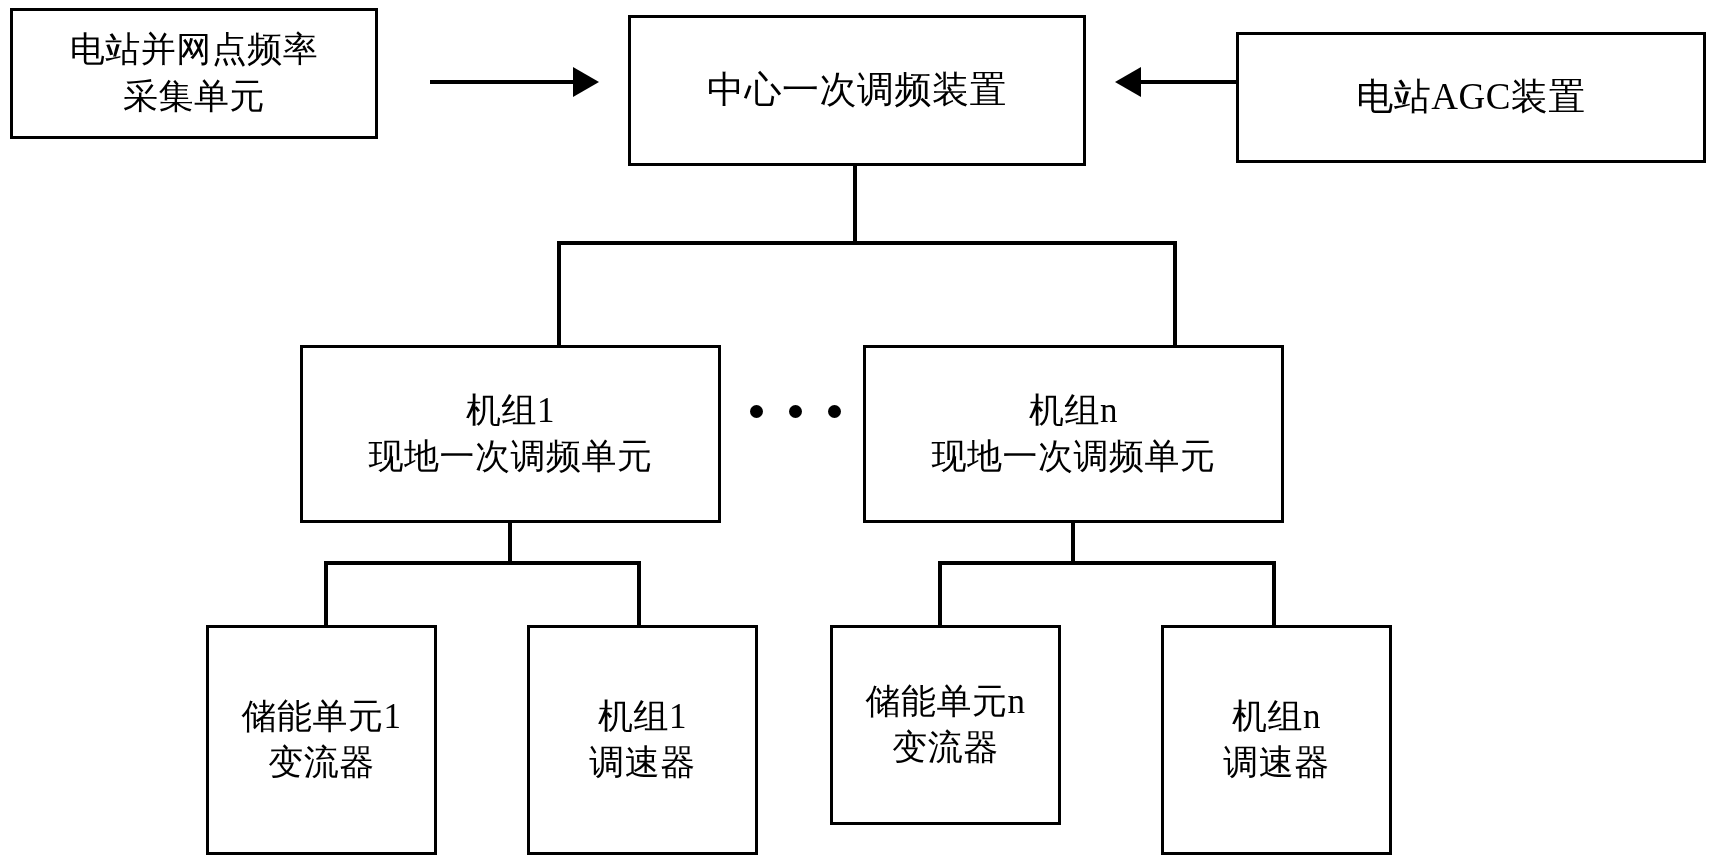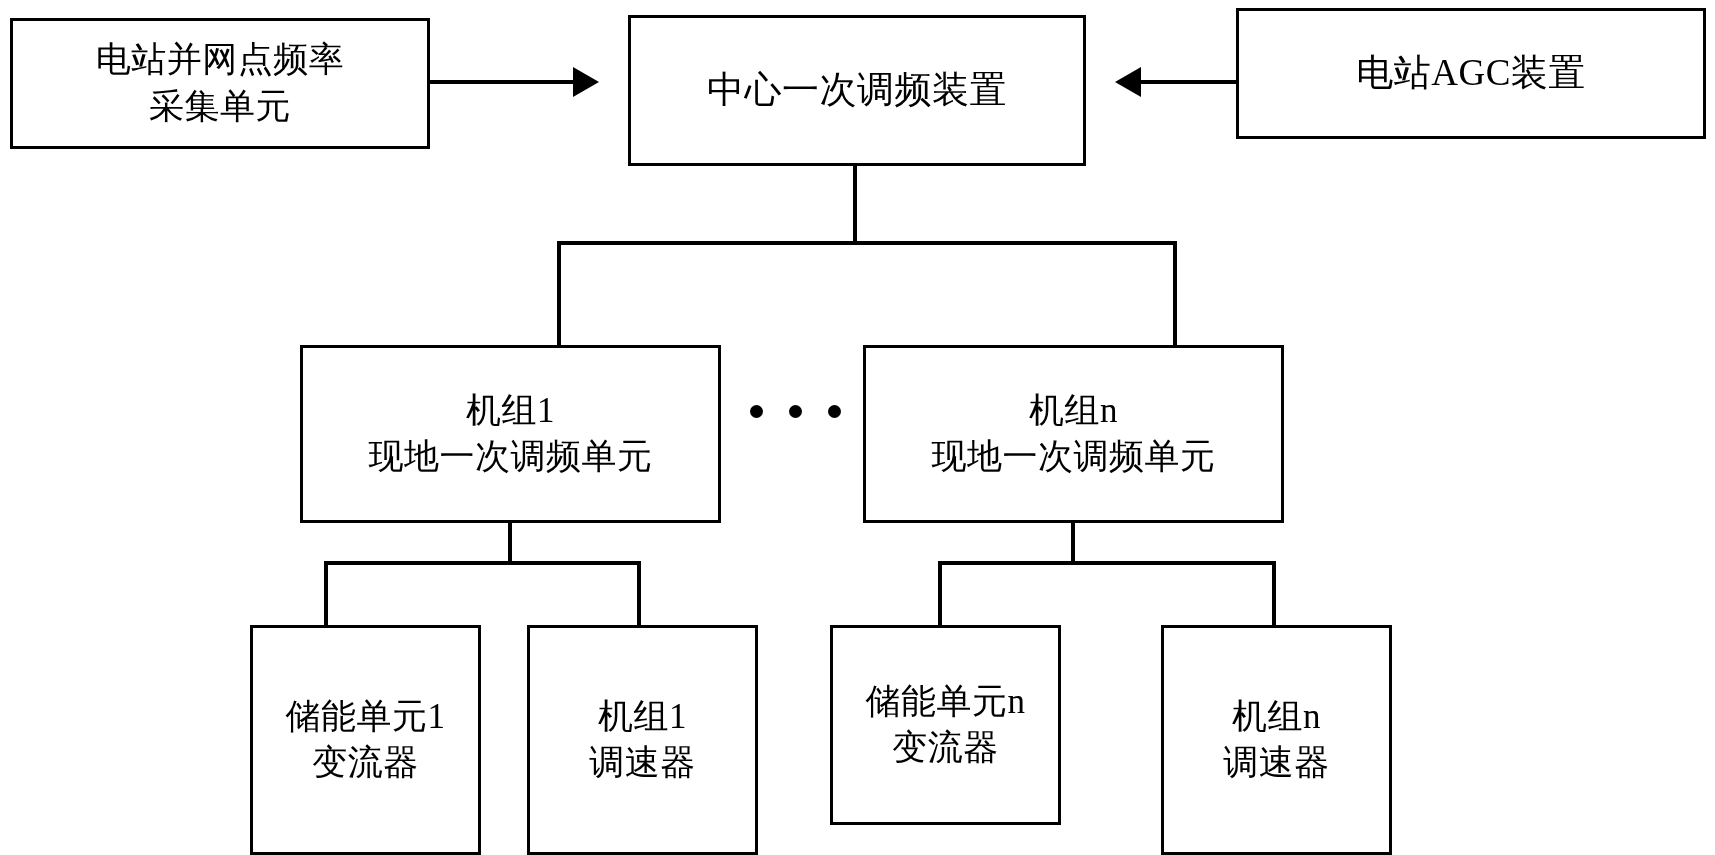--- a/index.html
+++ b/index.html
@@ -64,26 +64,26 @@
     height: 13px;
     border-radius: 50%;
     background: #000000;
   }
 </style>
 </head>
 <body>
 
 <div id="canvas">
 
-  <div class="node" style="left:10px; top:18px; width:420px; height:131px;">电站并网点频率
+  <div class="node" style="left:10px; top:8px; width:368px; height:131px;">电站并网点频率
 采集单元</div>
 
   <div class="node big" style="left:628px; top:15px; width:458px; height:151px;">中心一次调频装置</div>
 
-  <div class="node big" style="left:1236px; top:8px; width:470px; height:131px;">电站AGC装置</div>
+  <div class="node big" style="left:1236px; top:32px; width:470px; height:131px;">电站AGC装置</div>
 
   <div class="wire h" style="left:430px; top:80px; width:145px;"></div>
   <div class="arrow right" style="left:573px; top:67px;"></div>
 
   <div class="wire h" style="left:1141px; top:80px; width:97px;"></div>
   <div class="arrow left" style="left:1115px; top:67px;"></div>
 
   <div class="wire v" style="left:853px; top:166px; height:79px;"></div>
   <div class="wire h" style="left:557px; top:241px; width:620px;"></div>
   <div class="wire v" style="left:557px; top:241px; height:106px;"></div>
@@ -104,21 +104,21 @@
   <div class="wire v" style="left:508px; top:523px; height:42px;"></div>
   <div class="wire h" style="left:324px; top:561px; width:317px;"></div>
   <div class="wire v" style="left:324px; top:561px; height:66px;"></div>
   <div class="wire v" style="left:637px; top:561px; height:66px;"></div>
 
   <div class="wire v" style="left:1071px; top:523px; height:42px;"></div>
   <div class="wire h" style="left:938px; top:561px; width:338px;"></div>
   <div class="wire v" style="left:938px; top:561px; height:66px;"></div>
   <div class="wire v" style="left:1272px; top:561px; height:66px;"></div>
 
-  <div class="node" style="left:206px; top:625px; width:231px; height:230px;margin-left:44px;">储能单元1
+  <div class="node" style="left:206px; top:625px; width:231px; height:230px;">储能单元1
 变流器</div>
 
   <div class="node" style="left:527px; top:625px; width:231px; height:230px;">机组1
 调速器</div>
 
   <div class="node" style="left:830px; top:625px; width:231px; height:200px;">储能单元n
 变流器</div>
 
   <div class="node" style="left:1161px; top:625px; width:231px; height:230px;">机组n
 调速器</div>

